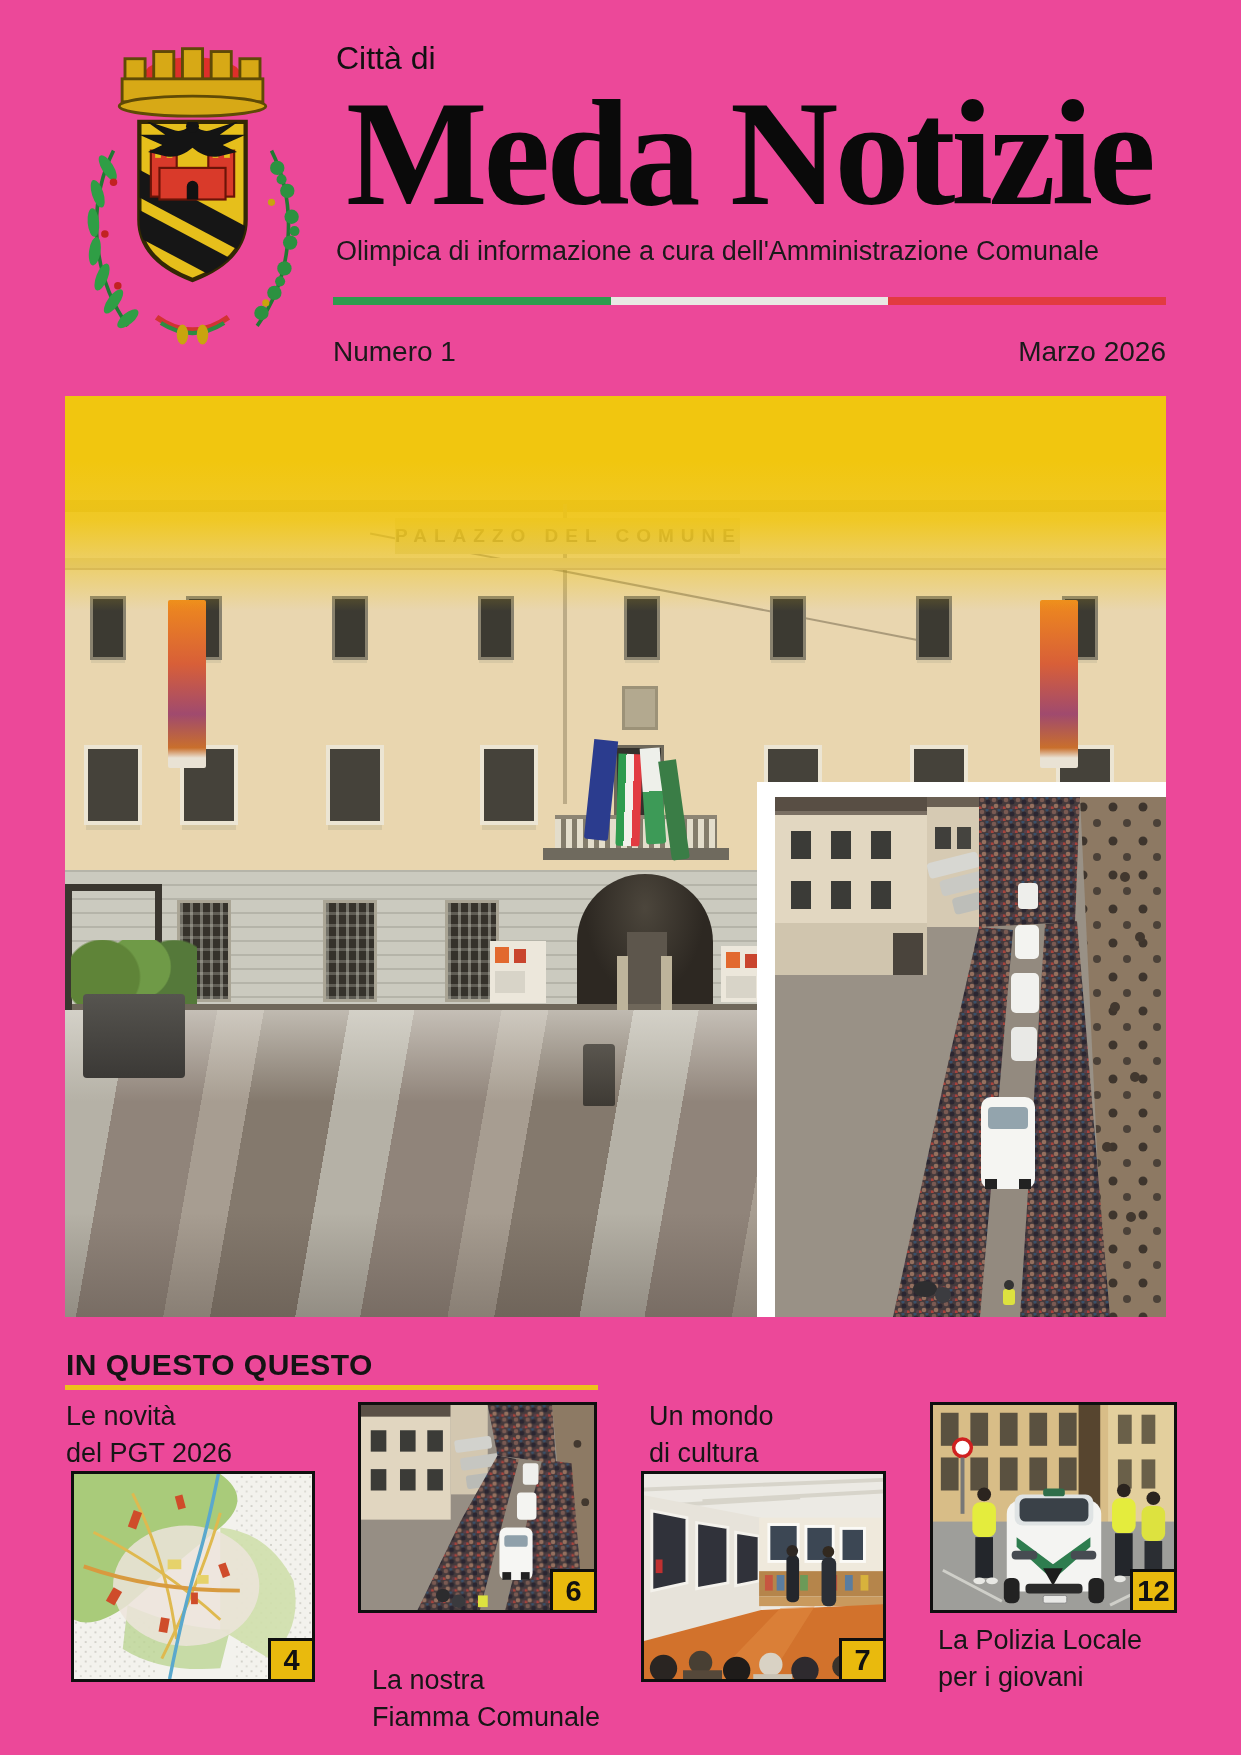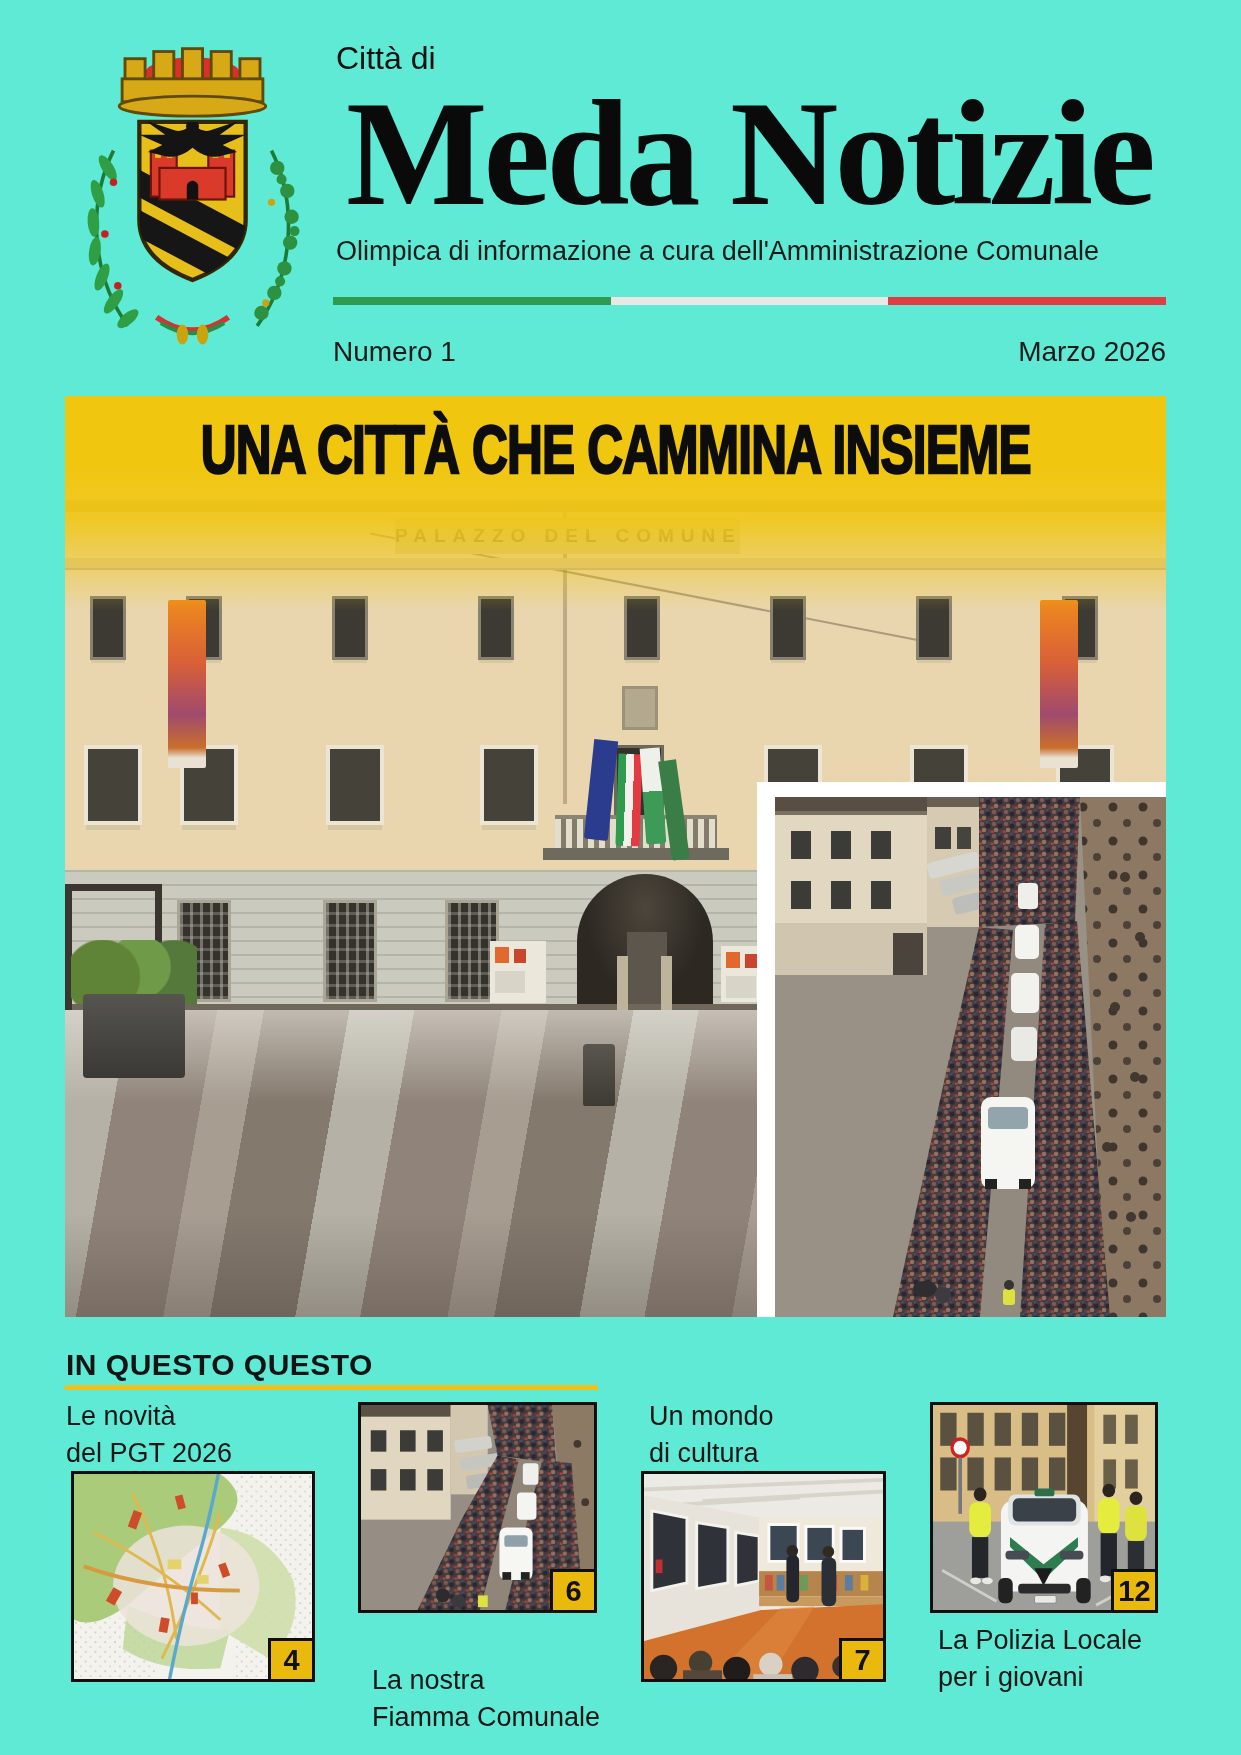--- a/index.html
+++ b/index.html
@@ -1,16 +1,16 @@
 <!DOCTYPE html>
 <html><head>
 <meta charset="utf-8">
 <style>
   html,body{margin:0;padding:0;background:#888;}
-  .page{position:relative;width:1241px;height:1755px;background:#5eead4;margin:0 auto;
+  .page{position:relative;width:1241px;height:1755px;background:#ec4899;margin:0 auto;
         font-family:"Liberation Sans",sans-serif;color:#161616;overflow:hidden;}
   .abs{position:absolute;}
   
   .kicker{left:336px;top:40px;font-size:32px;color:#111;}
   .title{left:346px;top:78px;font-family:"Liberation Serif",serif;font-weight:700;
          font-size:150px;line-height:1;letter-spacing:-4px;color:#0a0a0a;white-space:nowrap;}
   .subtitle{left:336px;top:236px;font-size:27px;color:#1a1a1a;white-space:nowrap;}
   .bar{left:333px;top:297px;width:833px;height:8px;display:flex;}
   .bar span{flex:1;}
   .bar .g{background:#2e9b4e;} .bar .w{background:#e9e8e4;} .bar .r{background:#e23b41;}
@@ -244,21 +244,20 @@
     <div class="abs shadowline"></div>
     <div class="abs pav"></div>
     <div class="abs frame-l" style="left:0;top:492px;width:7px;height:122px;"></div>
     <div class="abs frame-l" style="left:90px;top:488px;width:7px;height:126px;"></div>
     <div class="abs frame-l" style="left:0;top:488px;width:97px;height:7px;"></div>
     <div class="abs bush"></div>
     <div class="abs planter"></div>
     <div class="abs bin"></div>
 
     <div class="abs yellow-ovl"></div>
-    <h2 class="abs headline" style="margin:0;"><span>UNA CITTÀ CHE CAMMINA INSIEME</span></h2>
 
     <div class="abs inset">
       <svg class="inset-art" viewBox="0 0 391 520" preserveAspectRatio="none" aria-hidden="true">
         <defs>
           <pattern id="crowdA" width="12" height="12" patternUnits="userSpaceOnUse">
             <rect width="12" height="12" fill="#453a3c"></rect>
             <circle cx="3" cy="3" r="2.3" fill="#7a5a52"></circle>
               <circle cx="9" cy="5" r="2.5" fill="#2b2631"></circle>
             <circle cx="5" cy="9" r="2.3" fill="#94705f"></circle>
               <circle cx="11" cy="11" r="2" fill="#5b3f49"></circle>
@@ -477,21 +476,21 @@
           <circle cx="165" cy="202" r="14" fill="#2e2a2e"></circle>
             <circle cx="205" cy="198" r="12" fill="#3b332b"></circle>
           <circle cx="237" cy="204" r="12" fill="#262220"></circle>
           <rect x="40" y="202" width="40" height="9" fill="#55483a"></rect>
             <rect x="112" y="206" width="40" height="5" fill="#c9c2b4"></rect>
         </g>
       </svg>
       <div class="badge">7</div>
     </figure>
 
-    <figure class="abs fig" style="left:930px;top:1402px;width:228px;height:211px;margin:0;">
+    <figure class="abs fig" style="left:930px;top:1402px;width:247px;height:211px;margin:0;">
       <svg viewBox="0 0 245 211" preserveAspectRatio="none" aria-hidden="true">
         <rect width="245" height="211" fill="#d8bd87"></rect>
         <rect x="178" y="0" width="67" height="122" fill="#e3cf9d"></rect>
         <g fill="#5a5140">
           <rect x="8" y="8" width="18" height="34"></rect>
             <rect x="38" y="8" width="18" height="34"></rect>
           <rect x="68" y="8" width="18" height="34"></rect>
             <rect x="98" y="8" width="18" height="34"></rect>
           <rect x="128" y="8" width="18" height="34"></rect>
           <rect x="8" y="54" width="18" height="34"></rect>

